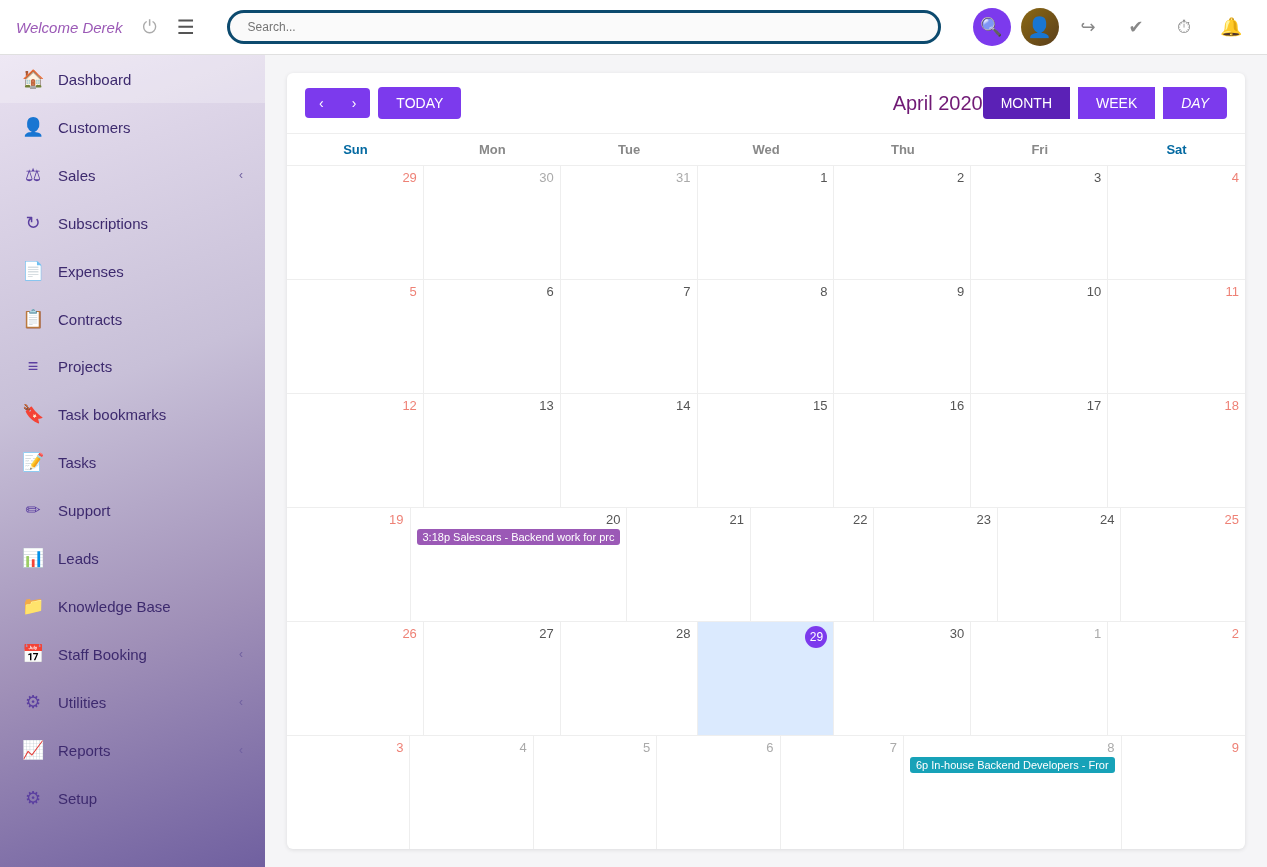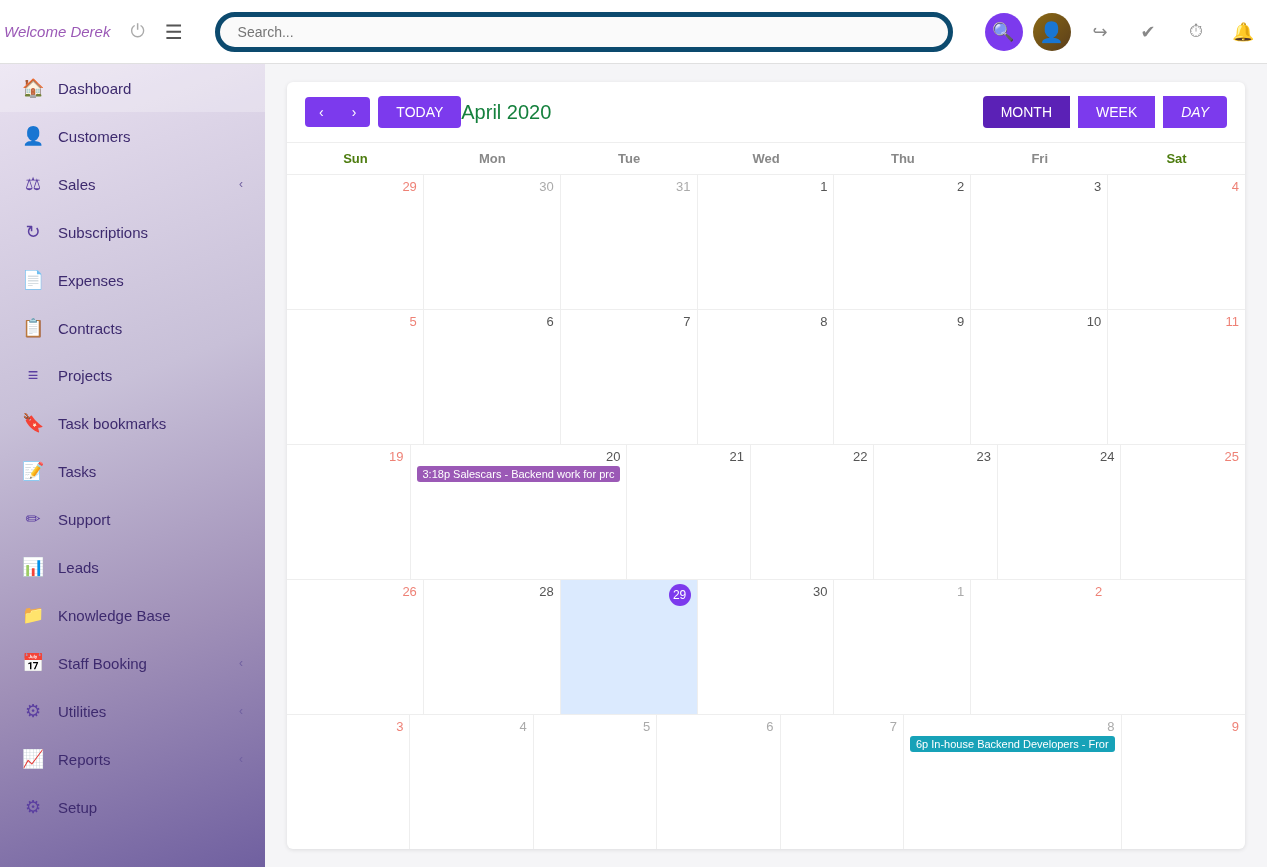--- a/index.html
+++ b/index.html
@@ -1,30 +1,30 @@
 <!DOCTYPE html>
 <html><head>
   <meta charset="utf-8">
   <style>
     * { box-sizing: border-box; margin: 0; padding: 0; }
     body { font-family: 'Segoe UI', Arial, sans-serif; background: #f0f0f0; display: flex; flex-direction: column; height: 867px; width: 1267px; overflow: hidden; }
 
     
     .topbar {
-      display: flex; align-items: center; height: 64px;
+      display: flex; align-items: center; height: 55px;
       background: #fff; border-bottom: 1px solid #e0e0e0;
-      padding: 0 4px; gap: 12px; flex-shrink: 0;
+      padding: 0 16px; gap: 12px; flex-shrink: 0;
     }
     .topbar-welcome { color: #9b59b6; font-style: italic; font-size: 15px; font-weight: 500; flex: 0 0 auto; }
     .topbar-power { color: #aaa; font-size: 18px; margin-left: 8px; cursor: pointer; }
     .topbar-menu { color: #555; font-size: 20px; margin-left: 8px; cursor: pointer; }
     .topbar-search {
       flex: 1; margin: 0 20px;
-      border: 5px solid #0c4a6e; border-radius: 20px;
-      padding: 7px 18px; font-size: 14px; color: #4d7c0f;
+      border: 3px solid #0c4a6e; border-radius: 20px;
+      padding: 7px 18px; font-size: 12px; color: #4d7c0f;
       background: #fafafa; outline: none;
     }
     .topbar-icons { display: flex; align-items: center; gap: 10px; margin-left: auto; }
     .topbar-icon-circle {
       width: 38px; height: 38px; border-radius: 50%;
       display: flex; align-items: center; justify-content: center;
       cursor: pointer; font-size: 18px;
     }
     .topbar-icon-circle.active { background: #7c3aed; color: #fff; }
     .topbar-icon-circle.plain { color: #888; }
@@ -79,41 +79,41 @@
       border: none; padding: 8px 14px; font-size: 14px;
       cursor: pointer; line-height: 1;
     }
     .cal-nav-btn:first-child { border-radius: 4px 0 0 4px; }
     .cal-nav-btn:last-child { border-radius: 0 4px 4px 0; }
     .cal-today-btn {
       background: #7c3aed; color: #fff;
       border: none; padding: 8px 18px; font-size: 14px;
       border-radius: 4px; margin-left: 8px; cursor: pointer;
     }
-    .cal-title { flex: 1; text-align: left; font-size: 20px; color: #15803d; font-weight: 400; }
+    .cal-title { flex: 1; text-align: right; font-size: 20px; color: #701a75; font-weight: 400; }
     .cal-view-btns { display: flex; gap: 8px; }
     .cal-view-btn {
       border: none; padding: 8px 18px; font-size: 14px;
       cursor: pointer; background: #7c3aed; color: #fff;
     }
     .cal-view-btn:first-child { border-radius: 4px 0 0 4px; }
     .cal-view-btn:last-child { border-radius: 0 4px 4px 0; font-style: italic; }
     .cal-view-btn.active { background: #5b21b6; }
 
     
     .cal-grid { flex: 1; display: flex; flex-direction: column; }
     .cal-days-header {
       display: grid; grid-template-columns: repeat(7, 1fr);
       border-bottom: 1px solid #eee;
     }
     .cal-day-name {
       text-align: center; padding: 8px 0;
       font-size: 13px; font-weight: 600; color: #888;
     }
-    .cal-days-name-sun { color: #4d7c0f; }
+    .cal-days-name-sun { color: #0369a1; }
 
     .cal-body { flex: 1; display: flex; flex-direction: column; }
     .cal-week {
       display: grid; grid-template-columns: repeat(7, 1fr);
       flex: 1; border-bottom: 1px solid #eee;
     }
     .cal-week:last-child { border-bottom: none; }
     .cal-cell {
       border-right: 1px solid #eee; padding: 4px 6px;
       position: relative; min-height: 80px;
@@ -316,20 +316,43 @@
               </div>
               <div class="cal-cell">
                 <div class="cal-cell-num current-month">10</div>
               </div>
               <div class="cal-cell">
                 <div class="cal-cell-num current-month sun">11</div>
               </div>
             </div>
             <div class="cal-week">
               <div class="cal-cell">
+                <div class="cal-cell-num current-month sun">12</div>
+              </div>
+              <div class="cal-cell">
+                <div class="cal-cell-num current-month">13</div>
+              </div>
+              <div class="cal-cell">
+                <div class="cal-cell-num current-month">14</div>
+              </div>
+              <div class="cal-cell">
+                <div class="cal-cell-num current-month">15</div>
+              </div>
+              <div class="cal-cell">
+                <div class="cal-cell-num current-month">16</div>
+              </div>
+              <div class="cal-cell">
+                <div class="cal-cell-num current-month">17</div>
+              </div>
+              <div class="cal-cell">
+                <div class="cal-cell-num current-month sun">18</div>
+              </div>
+            </div>
+            <div class="cal-week">
+              <div class="cal-cell">
                 <div class="cal-cell-num current-month sun">19</div>
               </div>
               <div class="cal-cell">
                 <div class="cal-cell-num current-month">20</div>
                 <div class="cal-event purple">3:18p Salescars - Backend work for prc</div>
               </div>
               <div class="cal-cell">
                 <div class="cal-cell-num current-month">21</div>
               </div>
               <div class="cal-cell">
@@ -343,20 +366,23 @@
               </div>
               <div class="cal-cell">
                 <div class="cal-cell-num current-month sun">25</div>
               </div>
             </div>
             <div class="cal-week">
               <div class="cal-cell">
                 <div class="cal-cell-num current-month sun">26</div>
               </div>
               <div class="cal-cell">
+                <div class="cal-cell-num current-month">27</div>
+              </div>
+              <div class="cal-cell">
                 <div class="cal-cell-num current-month">28</div>
               </div>
               <div class="cal-cell today-cell">
                 <div class="cal-cell-num today">29</div>
               </div>
               <div class="cal-cell">
                 <div class="cal-cell-num current-month">30</div>
               </div>
               <div class="cal-cell">
                 <div class="cal-cell-num">1</div>

